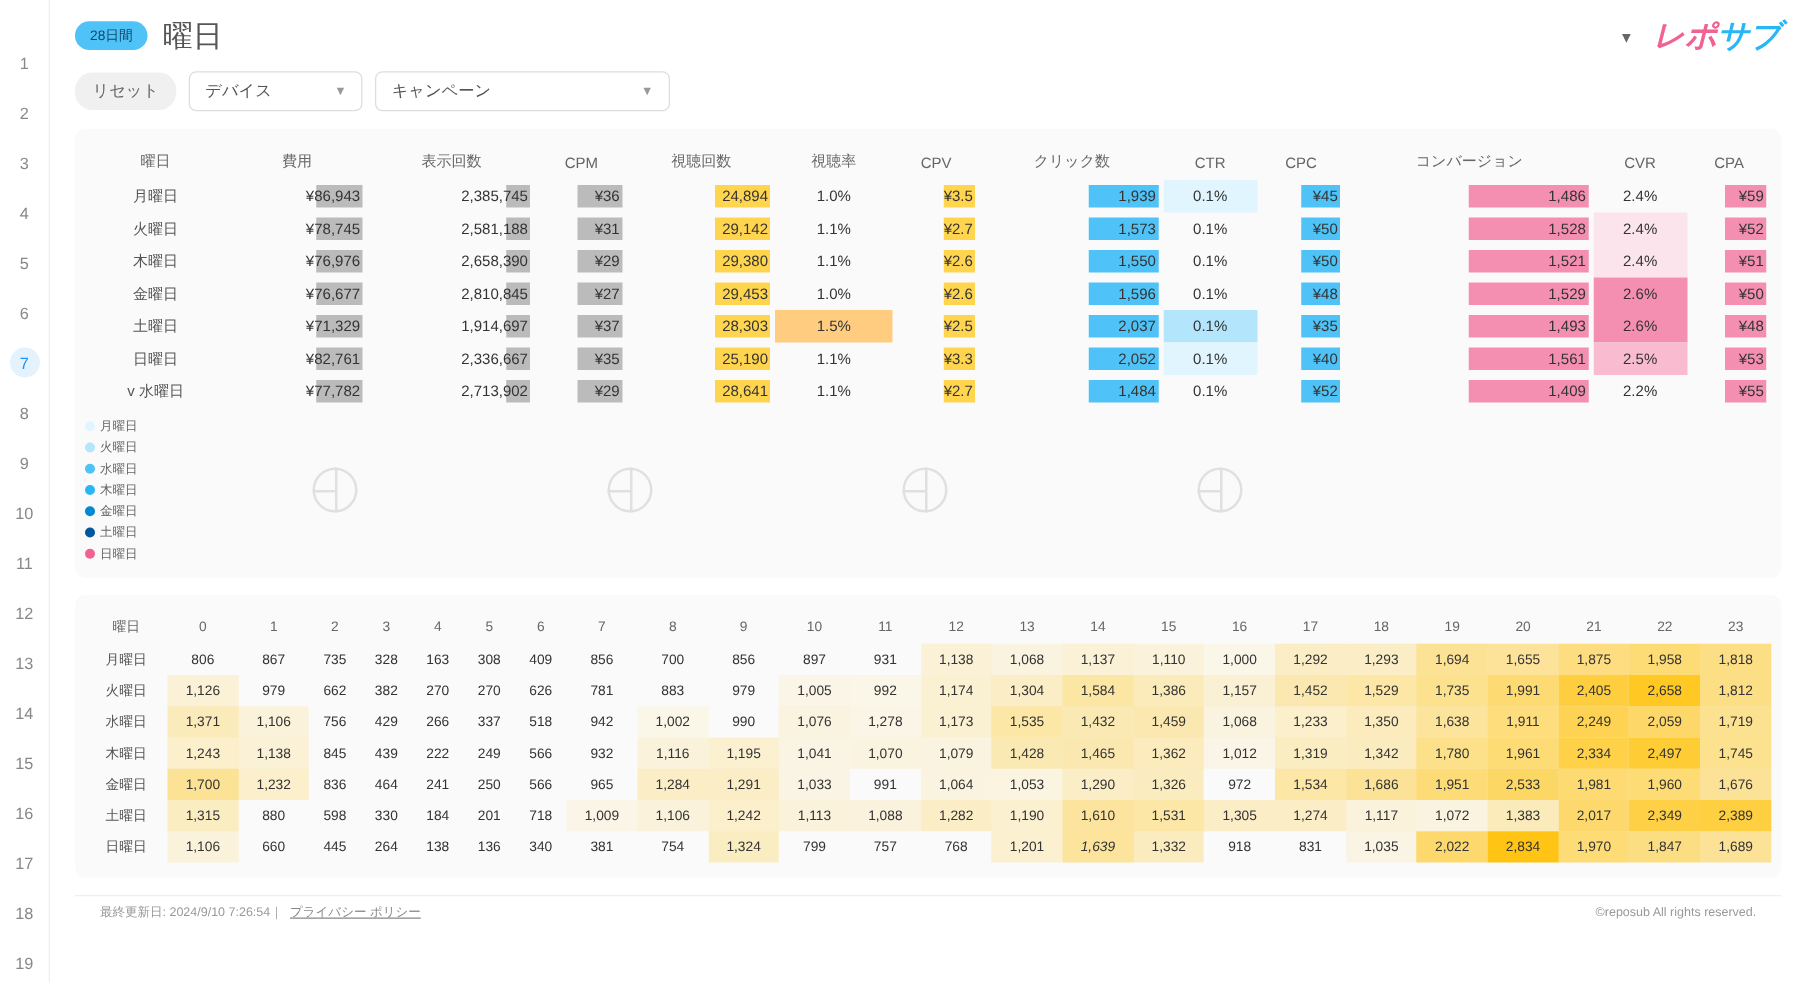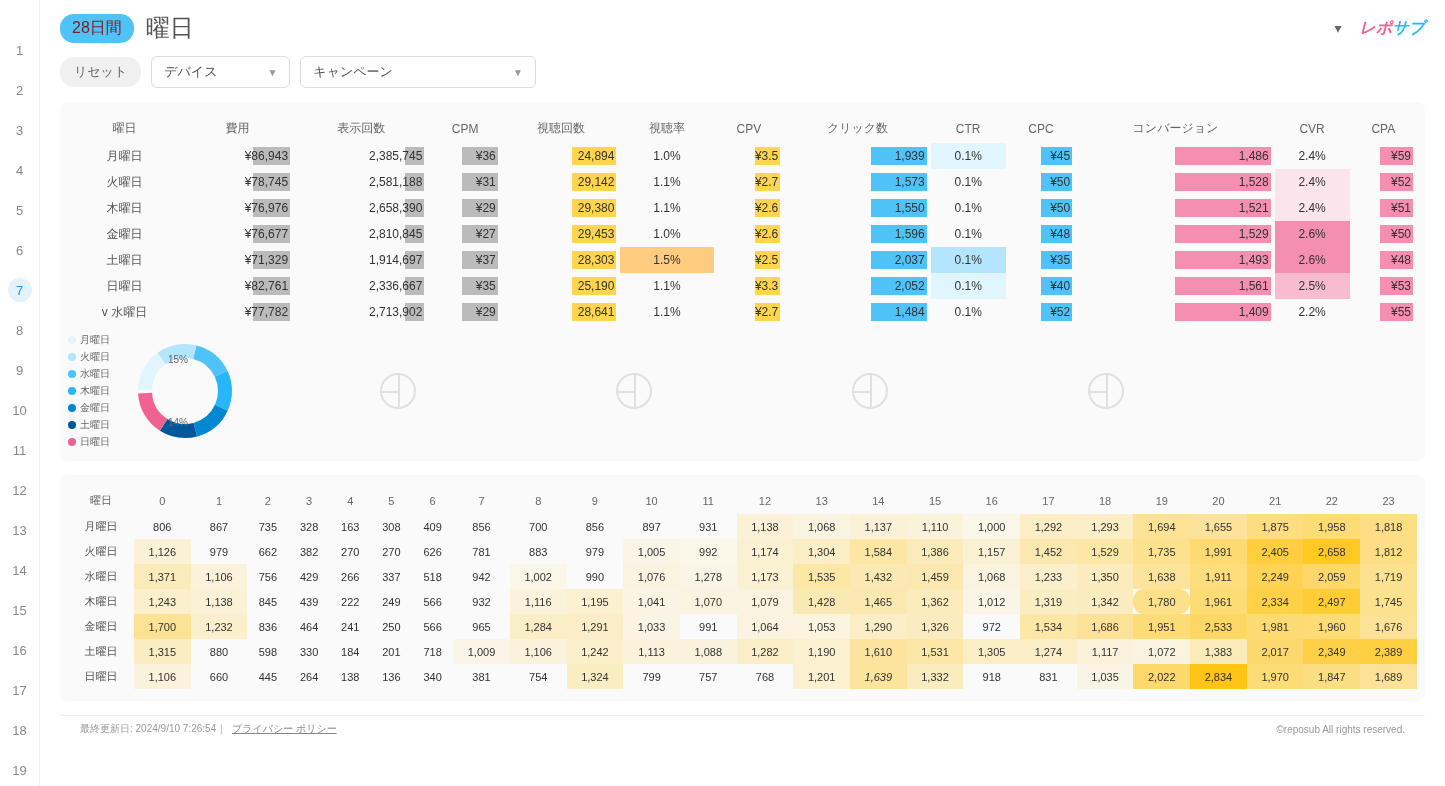--- a/index.html
+++ b/index.html
@@ -4,26 +4,26 @@
 <style>
 *{box-sizing:border-box;margin:0;padding:0;font-family:-apple-system,BlinkMacSystemFont,"Segoe UI",sans-serif}
 body{background:#fff;color:#333;font-size:12px}
 .wrapper{display:flex;height:786px}
 .sidebar{width:40px;border-right:1px solid #eee;padding-top:30px}
 .sidebar-item{height:40px;display:flex;align-items:center;justify-content:center;color:#888;font-size:13px;cursor:pointer}
 .sidebar-item.active{color:#2196f3}
 .sidebar-item.active span{background:#e3f2fd;border-radius:50%;width:24px;height:24px;display:flex;align-items:center;justify-content:center}
 .main{flex:1;padding:12px 20px;overflow:auto}
 .header{display:flex;align-items:center;gap:12px;margin-bottom:12px}
-.badge{background:#4fc3f7;color:#7f1d1d;padding:4px 12px;border-radius:14px;font-size:16px}
+.badge{background:#4fc3f7;color:#0c4a6e;padding:4px 12px;border-radius:14px;font-size:11px}
 .title{font-size:24px;color:#555}
 .hdr-right{margin-left:auto;display:flex;align-items:center;gap:18px}
 .daterange{font-size:22px;color:#999}
 .chevron{color:#666;font-size:14px}
-.logo{font-size:16px;font-weight:900;font-style:italic}
+.logo{font-size:25px;font-weight:900;font-style:italic}
 .logo-l{color:#f06292}.logo-r{color:#29b6f6}
 .controls{display:flex;gap:10px;margin-bottom:14px;align-items:center}
 .btn-reset{background:#f0f0f0;border:none;padding:6px 14px;border-radius:14px;color:#666;font-size:13px;cursor:pointer}
 .select{border:1px solid #ddd;border-radius:6px;padding:6px 12px;font-size:13px;color:#555;background:#fff;display:flex;align-items:center;gap:50px;cursor:pointer}
 .select .arr{font-size:10px;color:#999}
 .panel{background:#fafafa;border-radius:8px;padding:12px 8px;margin-bottom:14px}
 .tbl{width:100%;border-collapse:collapse;font-size:12px}
 .tbl th{color:#666;font-weight:400;padding:6px 4px;text-align:center;font-size:12px}
 .tbl td{padding:4px 4px;text-align:right}
 .tbl td.day{text-align:center;color:#555}
@@ -482,33 +482,20 @@
             </div>
             <div class="legend-item">
               <span class="dot" style="background: rgb(1, 87, 155);"></span>
               <span>土曜日</span>
             </div>
             <div class="legend-item">
               <span class="dot" style="background: rgb(240, 98, 146);"></span>
               <span>日曜日</span>
             </div>
           </div>
-        <div class="donut">
-          <svg width="110" height="110" viewBox="0 0 110 110">
-            <circle cx="55" cy="55" r="40" fill="none" stroke="#e1f5fe" stroke-width="14" stroke-dasharray="37 214" stroke-dashoffset="62" transform="rotate(-90 55 55)"></circle>
-            <circle cx="55" cy="55" r="40" fill="none" stroke="#b3e5fc" stroke-width="14" stroke-dasharray="35 216" stroke-dashoffset="25" transform="rotate(-90 55 55)"></circle>
-            <circle cx="55" cy="55" r="40" fill="none" stroke="#4fc3f7" stroke-width="14" stroke-dasharray="35 216" stroke-dashoffset="-10" transform="rotate(-90 55 55)"></circle>
-            <circle cx="55" cy="55" r="40" fill="none" stroke="#29b6f6" stroke-width="14" stroke-dasharray="35 216" stroke-dashoffset="-45" transform="rotate(-90 55 55)"></circle>
-            <circle cx="55" cy="55" r="40" fill="none" stroke="#0288d1" stroke-width="14" stroke-dasharray="35 216" stroke-dashoffset="-80" transform="rotate(-90 55 55)"></circle>
-            <circle cx="55" cy="55" r="40" fill="none" stroke="#01579b" stroke-width="14" stroke-dasharray="33 218" stroke-dashoffset="-115" transform="rotate(-90 55 55)"></circle>
-            <circle cx="55" cy="55" r="40" fill="none" stroke="#f06292" stroke-width="14" stroke-dasharray="38 213" stroke-dashoffset="-148" transform="rotate(-90 55 55)"></circle>
-          </svg>
-          <span class="donut-lbl" style="top:18px;left:38px">15%</span>
-          <span class="donut-lbl" style="bottom:18px;left:38px">14%</span>
-        </div>
         <div class="placeholder-circles">
           <div class="ph-circle"></div>
           <div class="ph-circle"></div>
           <div class="ph-circle"></div>
           <div class="ph-circle"></div>
         </div>
       </div>
     </div>
 
     <div class="panel">
@@ -638,21 +625,21 @@
               <td style="background: rgba(255, 193, 7, 0.17);">1,195</td>
               <td style="background: rgba(255, 193, 7, 0.09);">1,041</td>
               <td style="background: rgba(255, 193, 7, 0.11);">1,070</td>
               <td style="background: rgba(255, 193, 7, 0.11);">1,079</td>
               <td style="background: rgba(255, 193, 7, 0.29);">1,428</td>
               <td style="background: rgba(255, 193, 7, 0.3);">1,465</td>
               <td style="background: rgba(255, 193, 7, 0.25);">1,362</td>
               <td style="background: rgba(255, 193, 7, 0.08);">1,012</td>
               <td style="background: rgba(255, 193, 7, 0.23);">1,319</td>
               <td style="background: rgba(255, 193, 7, 0.24);">1,342</td>
-              <td style="background: rgba(255, 193, 7, 0.46); border-radius: 11px;">1,780</td>
+              <td style="background: rgba(255, 193, 7, 0.46);">1,780</td>
               <td style="background: rgba(255, 193, 7, 0.55);">1,961</td>
               <td style="background: rgba(255, 193, 7, 0.73);">2,334</td>
               <td style="background: rgba(255, 193, 7, 0.81);">2,497</td>
               <td style="background: rgba(255, 193, 7, 0.44);">1,745</td>
             </tr>
             <tr>
               <td class="day">金曜日</td>
               <td style="background: rgba(255, 193, 7, 0.42);">1,700</td>
               <td style="background: rgba(255, 193, 7, 0.19);">1,232</td>
               <td>836</td>

